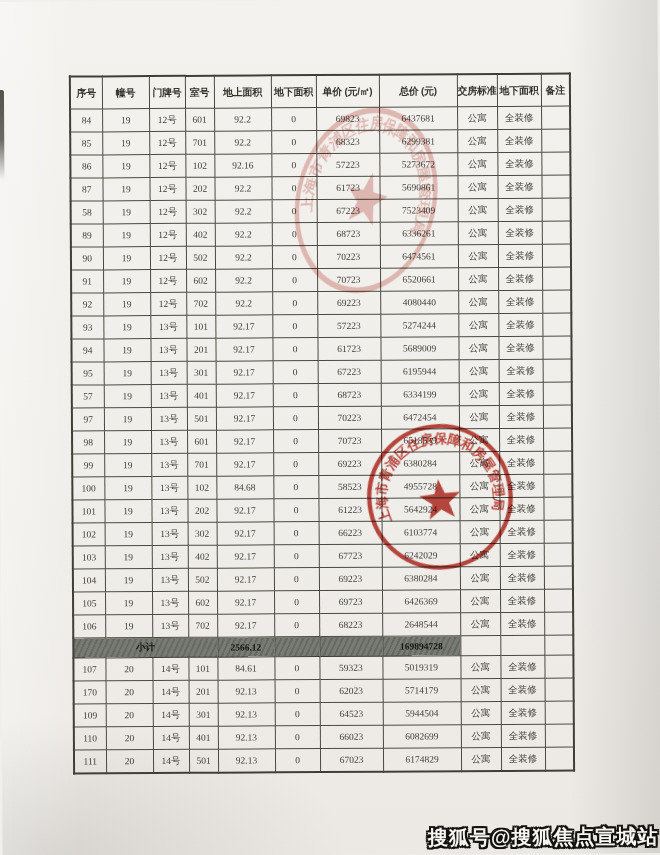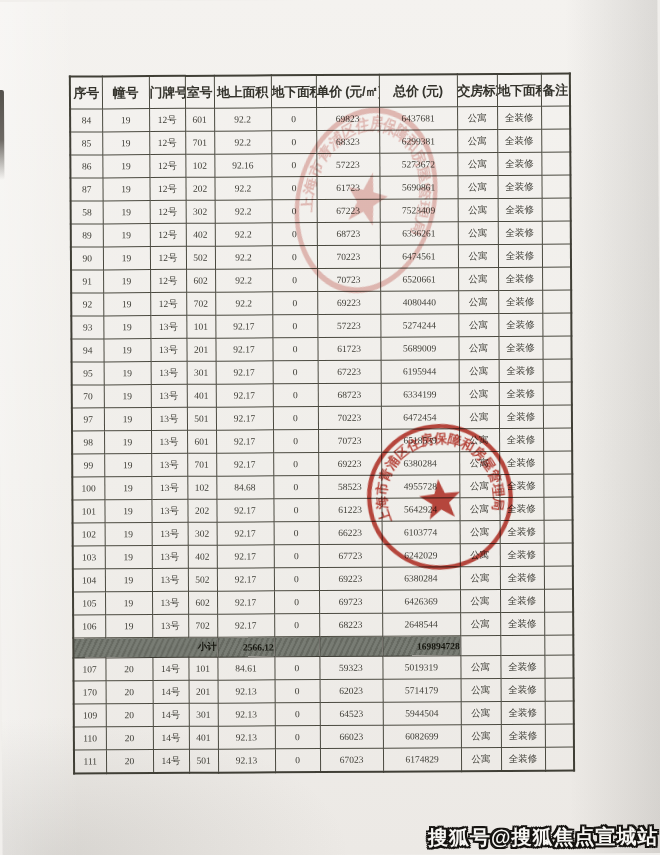--- a/index.html
+++ b/index.html
@@ -26,33 +26,32 @@
     border-collapse:collapse;table-layout:fixed;
     color:#3d3c35;
   }
   .price-table th,.price-table td{
     border:1px solid #4b4a40;
     text-align:center;vertical-align:middle;
     padding:0;overflow:hidden;white-space:nowrap;
   }
   .price-table{border:2px solid #403f36;}
   .price-table th{
-    height:31px;font-size:13px;font-weight:bold;
+    height:31px;font-size:10px;font-weight:bold;
     font-family:"Liberation Sans","DejaVu Sans",sans-serif;
     color:#34332c;letter-spacing:-0.3px;
   }
   .price-table td{height:22px;font-size:9.5px;}
   tr.subtotal td{height:19px;}
   tr.subtotal td.hl{
     background:
       repeating-linear-gradient(115deg, rgba(0,0,0,0.10) 0 2px, rgba(255,255,255,0.06) 2px 5px),
       #70746b;
     color:#16160f;font-weight:bold;font-size:9.5px;
     border-color:#3c3b33;
-    text-align:right;
   }
   .seal{position:absolute;mix-blend-mode:multiply;pointer-events:none;}
   .seal-bottom{left:361px;top:419px;width:157px;height:157px;opacity:.88;filter:blur(0.3px);transform:rotate(-6deg);}
   .seal-top{left:292px;top:99px;width:151px;height:203px;opacity:.30;filter:blur(0.5px);transform:rotate(14deg);}
   .seal text{
     font-family:"Liberation Sans","DejaVu Sans",sans-serif;
     font-weight:bold;fill:#b93227;
   }
   .watermark{
     position:absolute;right:4px;bottom:3px;
@@ -252,21 +251,21 @@
           <td>301</td>
           <td>92.17</td>
           <td>0</td>
           <td>67223</td>
           <td>6195944</td>
           <td>公寓</td>
           <td>全装修</td>
           <td></td>
         </tr>
         <tr>
-          <td>70</td>
+          <td>57</td>
           <td>19</td>
           <td>13号</td>
           <td>401</td>
           <td>92.17</td>
           <td>0</td>
           <td>68723</td>
           <td>6334199</td>
           <td>公寓</td>
           <td>全装修</td>
           <td></td>

